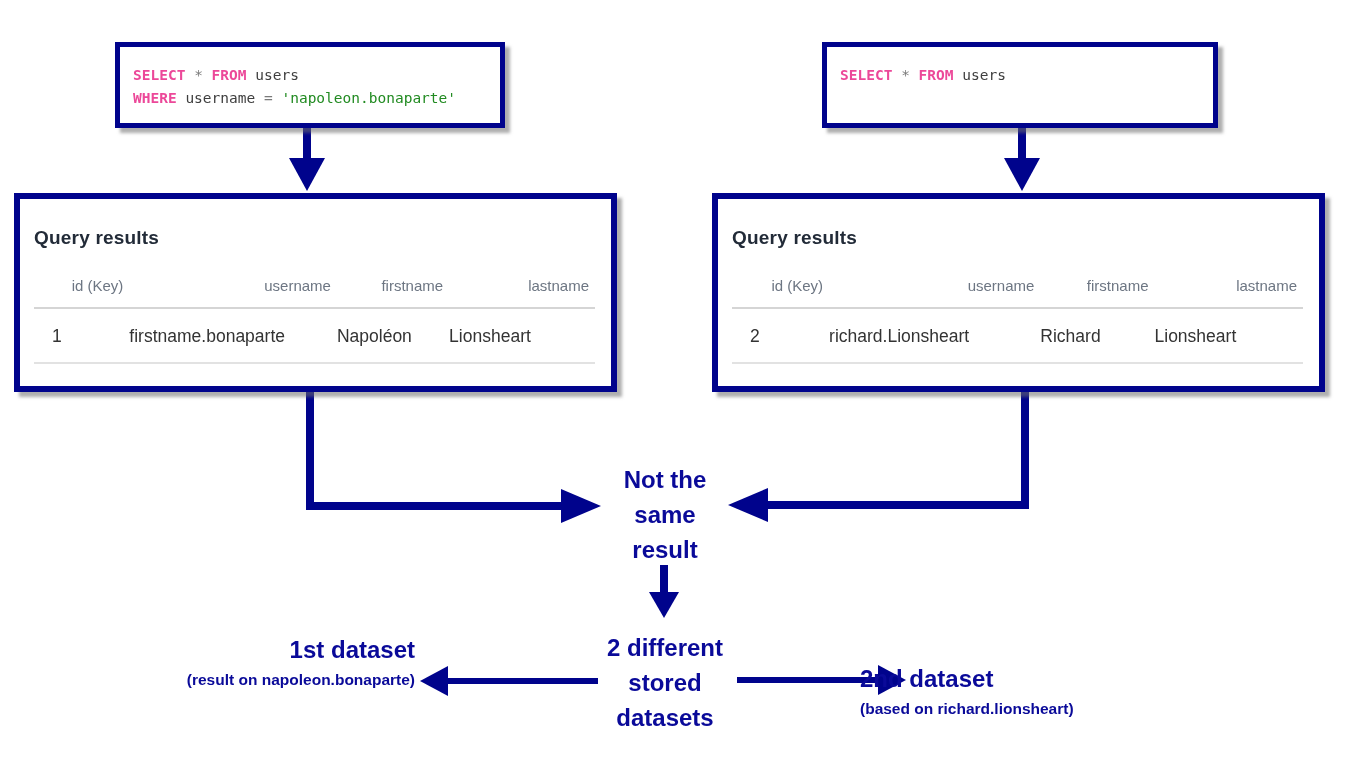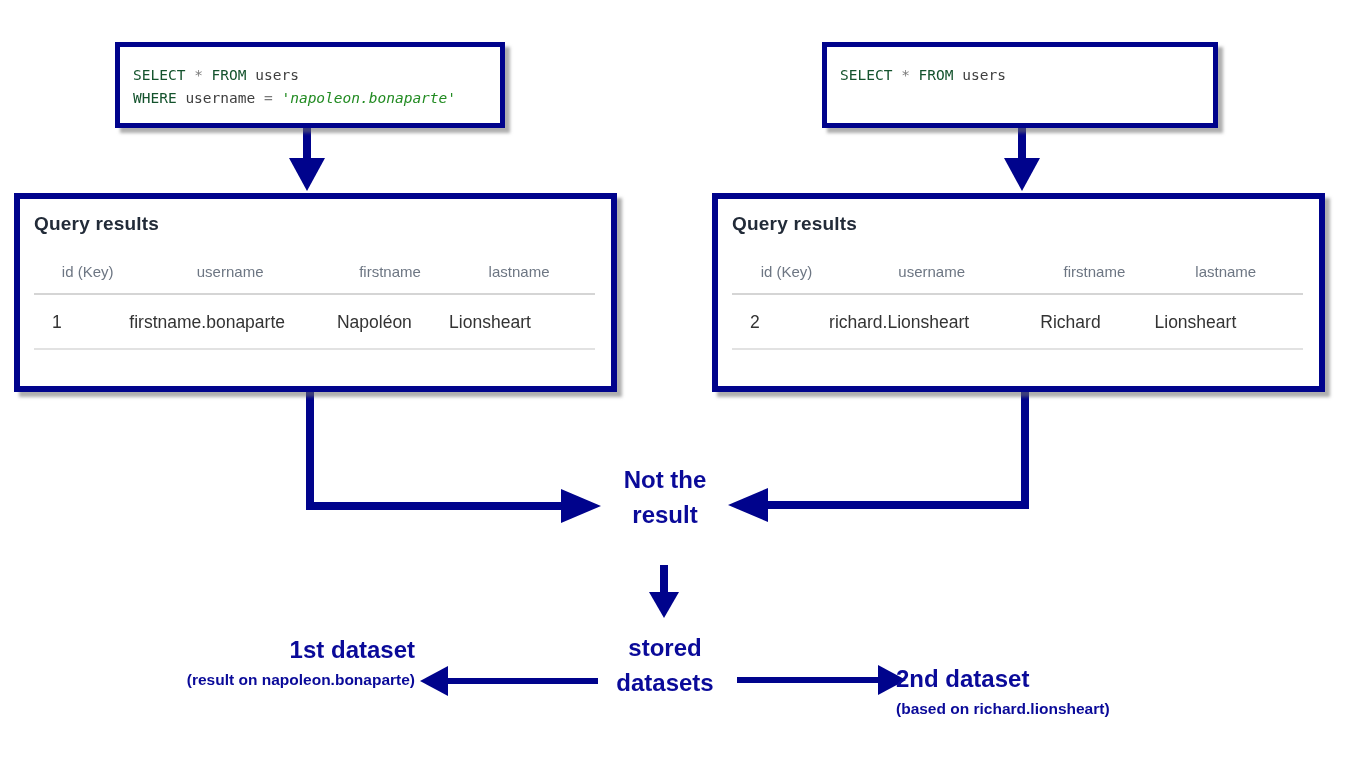--- a/index.html
+++ b/index.html
@@ -16,47 +16,47 @@
     box-sizing:border-box;
     background:#ffffff;
     border:5px solid #00038C;
     box-shadow:5px 5px 3px rgba(110,110,110,.55);
     padding:17px 0 0 13px;
     font-family:"DejaVu Sans Mono", monospace;
     font-size:14.5px;
     line-height:23px;
     white-space:nowrap;
   }
-  .sql-kw{color:#14532d;}
+  .sql-kw{color:#ec4899;font-weight:bold;}
   .sql-op{color:#7a7a7a;}
   .sql-id{color:#3f3f3f;}
-  .sql-str{color:#228B22;font-style:italic;}
+  .sql-str{color:#228B22;}
   
   .result-box{
     position:absolute;
     box-sizing:border-box;
     background:#ffffff;
     border:6px solid #00038C;
     box-shadow:5px 5px 3px rgba(110,110,110,.55);
-    padding:14px 16px 0 14px;
+    padding:28px 16px 0 14px;
   }
   .qr-title{
     font-size:19px;
     font-weight:600;
     color:#222b38;
     letter-spacing:.2px;
   }
   .qr-table{
     width:100%;
     border-collapse:collapse;
     table-layout:fixed;
     margin-top:2px;
   }
   .qr-table th{
-    text-align:center;
+    text-align:right;
     font-weight:400;
     font-size:15px;
     color:#6d7683;
     padding:26px 6px 13px 0;
     border-bottom:2px solid #d5d5d5;
   }
   .qr-table td{
     font-size:17.5px;
     color:#333333;
     padding:17px 6px 15px 0;
@@ -181,31 +181,33 @@
           <td>richard.Lionsheart</td>
           <td>Richard</td>
           <td>Lionsheart</td>
         </tr>
       </tbody>
     </table>
   </div>
 
   <div class="big-label center-label" style="left:560px;top:462px;width:210px">
     <div>Not the</div>
+    <div>same</div>
     <div>result</div>
   </div>
 
   <div class="big-label center-label" style="left:560px;top:630px;width:210px">
+    <div>2 different</div>
     <div>stored</div>
     <div>datasets</div>
   </div>
 
   <div class="big-label" style="right:947px;top:632px;text-align:right;white-space:nowrap">
     <div>1st dataset</div>
     <div class="sub-label">(result on napoleon.bonaparte)</div>
   </div>
 
-  <div class="big-label" style="left:896px;top:661px;text-align:left;white-space:nowrap">
+  <div class="big-label" style="left:860px;top:661px;text-align:left;white-space:nowrap">
     <div>2nd dataset</div>
     <div class="sub-label">(based on richard.lionsheart)</div>
   </div>
 
 </div>
 
 </body></html>

